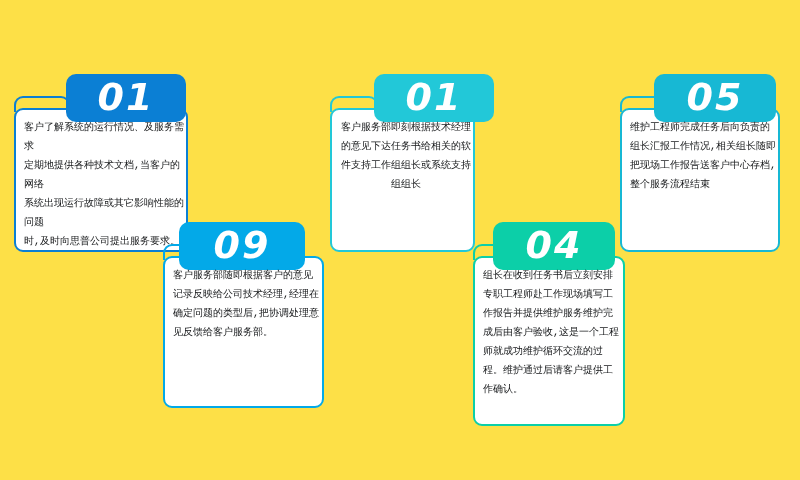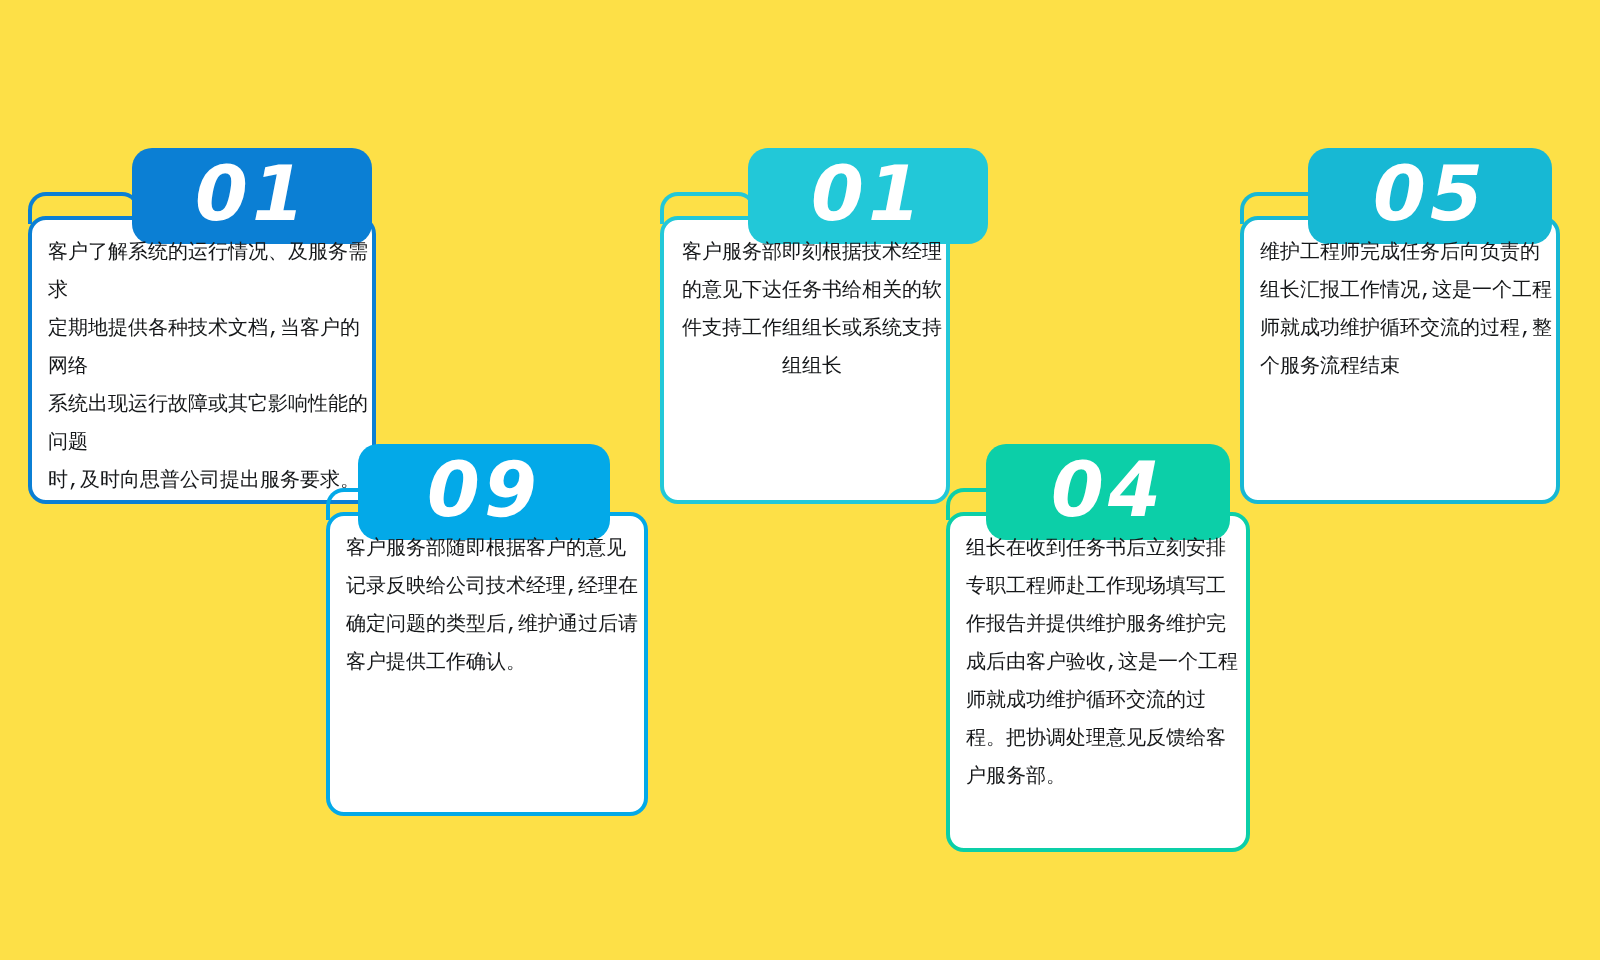--- a/index.html
+++ b/index.html
@@ -132,43 +132,43 @@
 系统出现运行故障或其它影响性能的问题
 时,及时向思普公司提出服务要求。</div>
   </div>
 
   <div class="step" id="step-2">
     <div class="card-tail" style="border-color: rgb(3, 169, 232) rgb(3, 169, 232) transparent;"></div>
     <div class="card-body" style="border-color: rgb(3, 169, 232);"></div>
     <div class="card-tab" style="background: rgb(3, 169, 232);">
       <span class="num">09</span>
     </div>
-    <div class="card-text">客户服务部随即根据客户的意见记录反映给公司技术经理,经理在确定问题的类型后,维护通过后请客户提供工作确认。</div>
+    <div class="card-text">客户服务部随即根据客户的意见记录反映给公司技术经理,经理在确定问题的类型后,把协调处理意见反馈给客户服务部。</div>
   </div>
 
   <div class="step" id="step-3">
     <div class="card-tail" style="border-color: rgb(34, 200, 216) rgb(34, 200, 216) transparent;"></div>
     <div class="card-body" style="border-color: rgb(34, 200, 216);"></div>
     <div class="card-tab" style="background: rgb(34, 200, 216);">
       <span class="num">01</span>
     </div>
     <div class="card-text">客户服务部即刻根据技术经理的意见下达任务书给相关的软件支持工作组组长或系统支持组组长</div>
   </div>
 
   <div class="step" id="step-4">
     <div class="card-tail" style="border-color: rgb(12, 207, 168) rgb(12, 207, 168) transparent;"></div>
     <div class="card-body" style="border-color: rgb(12, 207, 168);"></div>
     <div class="card-tab" style="background: rgb(12, 207, 168);">
       <span class="num">04</span>
     </div>
-    <div class="card-text">组长在收到任务书后立刻安排专职工程师赴工作现场填写工作报告并提供维护服务维护完成后由客户验收,这是一个工程师就成功维护循环交流的过程。把协调处理意见反馈给客户服务部。</div>
+    <div class="card-text">组长在收到任务书后立刻安排专职工程师赴工作现场填写工作报告并提供维护服务维护完成后由客户验收,这是一个工程师就成功维护循环交流的过程。维护通过后请客户提供工作确认。</div>
   </div>
 
   <div class="step" id="step-5">
     <div class="card-tail" style="border-color: rgb(23, 184, 212) rgb(23, 184, 212) transparent;"></div>
     <div class="card-body" style="border-color: rgb(23, 184, 212);"></div>
     <div class="card-tab" style="background: rgb(23, 184, 212);">
       <span class="num">05</span>
     </div>
-    <div class="card-text">维护工程师完成任务后向负责的组长汇报工作情况,这是一个工程师就成功维护循环交流的过程,整个服务流程结束</div>
+    <div class="card-text">维护工程师完成任务后向负责的组长汇报工作情况,相关组长随即把现场工作报告送客户中心存档,整个服务流程结束</div>
   </div>
 
 </div>
 
 </body></html>

